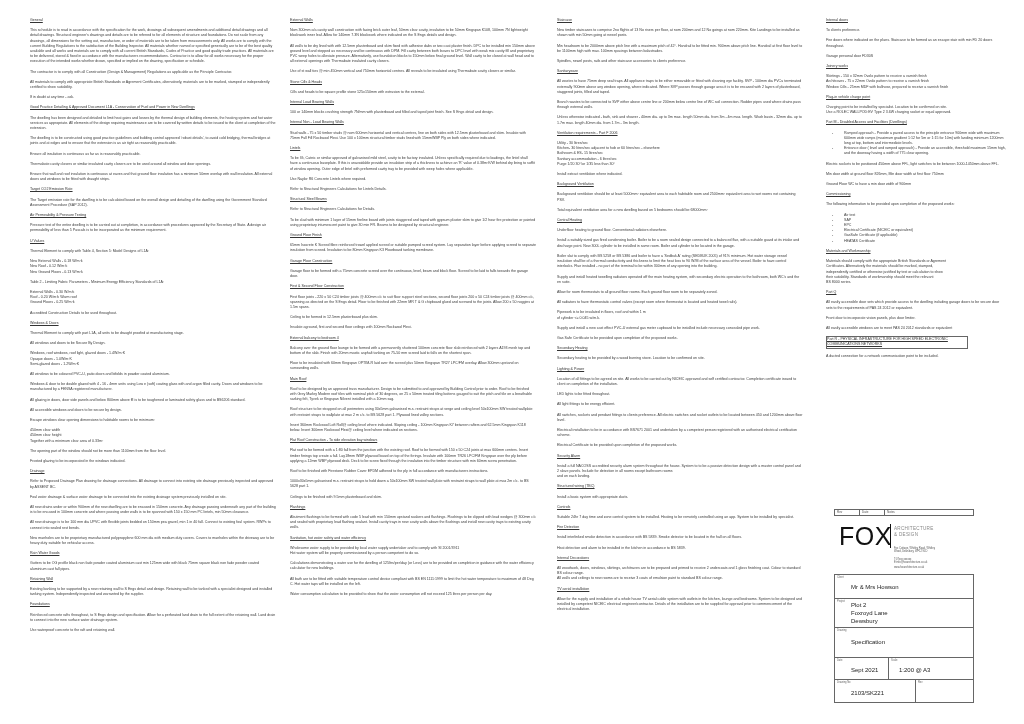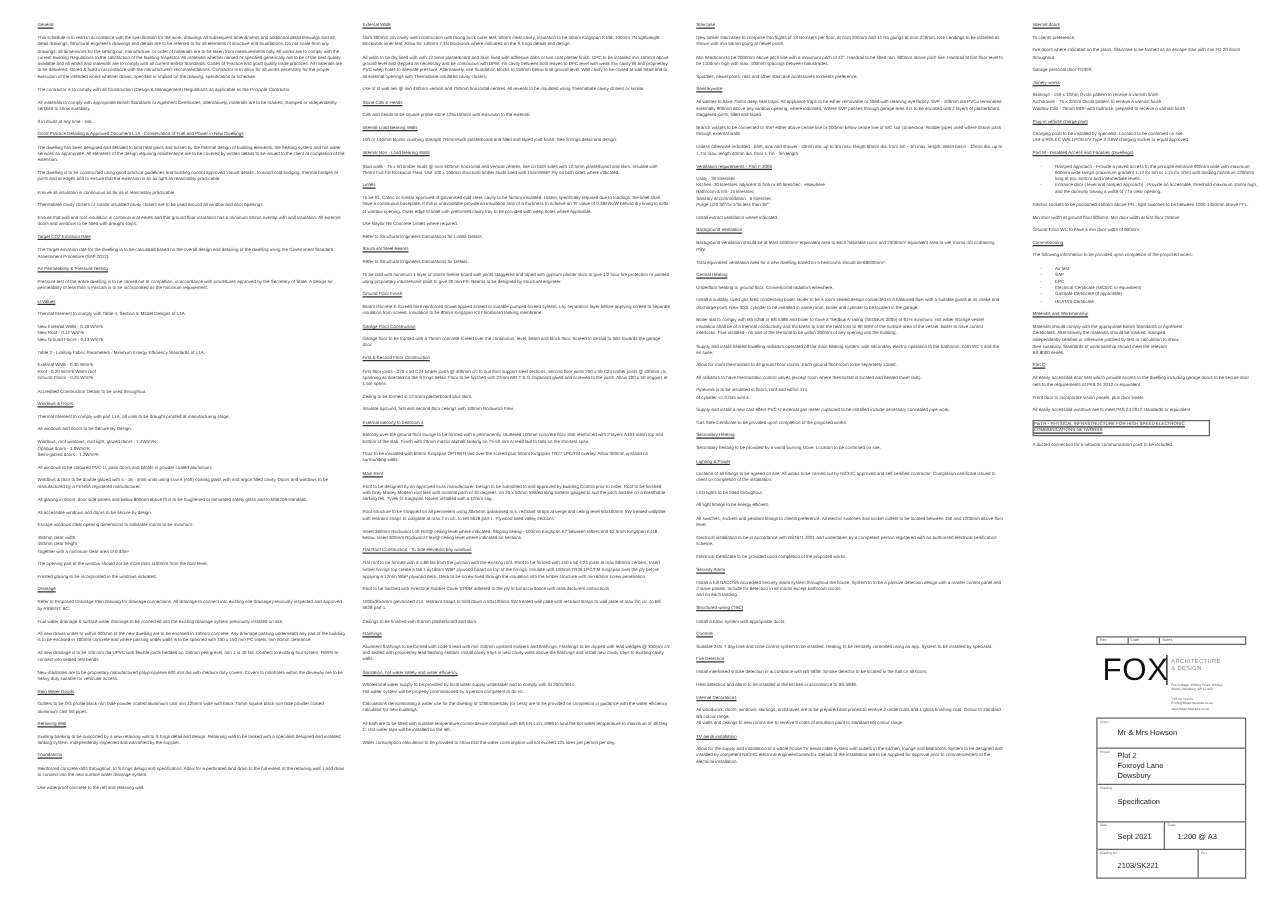--- a/index.html
+++ b/index.html
@@ -11,21 +11,21 @@
   .col4 { left:826px; width:180px; }
   .sec { margin:0 0 5px 0; }
   .h { text-decoration:underline; margin:0 0 5px 0; color:#333; }
   .p { margin:0 0 5px 0; }
   .p.tight { margin:0; }
   ul.b { margin:0 0 5px 0; padding-left:12px; list-style:none; }
   ul.b li { position:relative; padding-left:6px; }
   ul.b li::before { content:"-"; position:absolute; left:-6px; }
 
   
-  .tb { position:absolute; left:877px; top:509px; width:120px; }
+  .tb { position:absolute; left:834px; top:509px; width:140px; }
   .rev-row { display:flex; border:0.6px solid #666; height:5px; font-size:3px; line-height:5px; }
   .rev-row div { border-right:0.6px solid #666; padding-left:2px; color:#555; }
   .rev-row div:last-child { border-right:none; flex:1; }
   .logo { position:relative; height:58px; }
   .logo .fox { position:absolute; left:5px; top:6px; font-size:25px; letter-spacing:0.5px; color:#111; font-family:"Liberation Sans", sans-serif; }
   .logo .bar { position:absolute; left:56px; top:8px; width:1px; height:24px; background:#111; }
   .logo .arch { position:absolute; left:60px; top:10px; font-size:4.6px; line-height:6px; color:#888; letter-spacing:0.3px; }
   .logo .addr { position:absolute; left:60px; top:31px; font-size:2.6px; line-height:3.3px; color:#555; }
   .logo .contact { position:absolute; left:60px; top:42px; font-size:2.6px; line-height:3.3px; color:#555; }
   .logo .web { position:absolute; left:60px; top:50px; font-size:2.6px; color:#555; }

